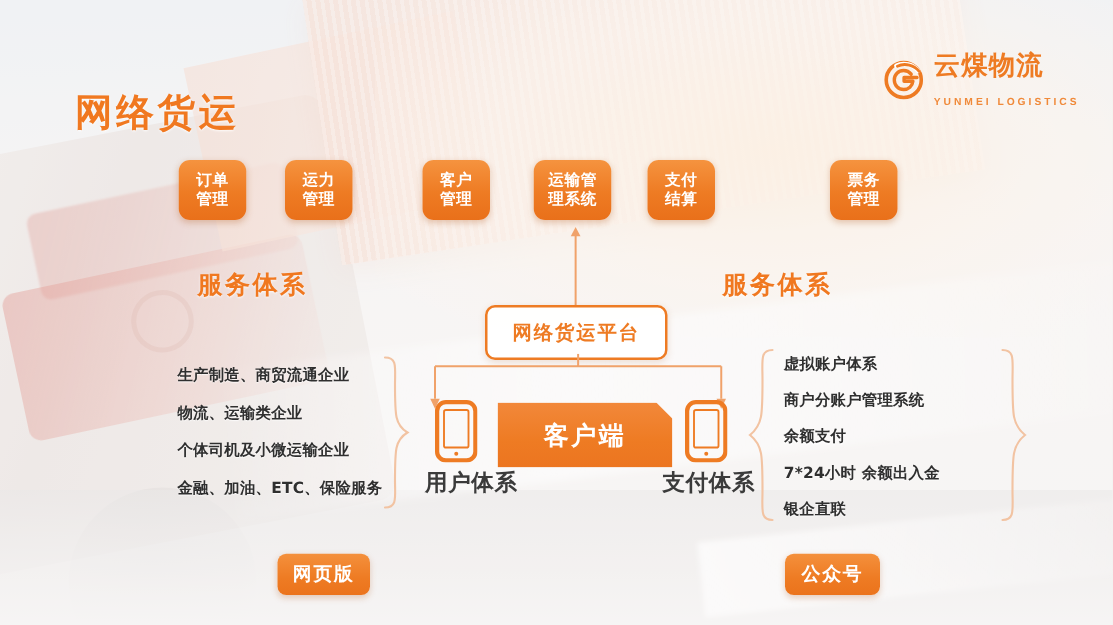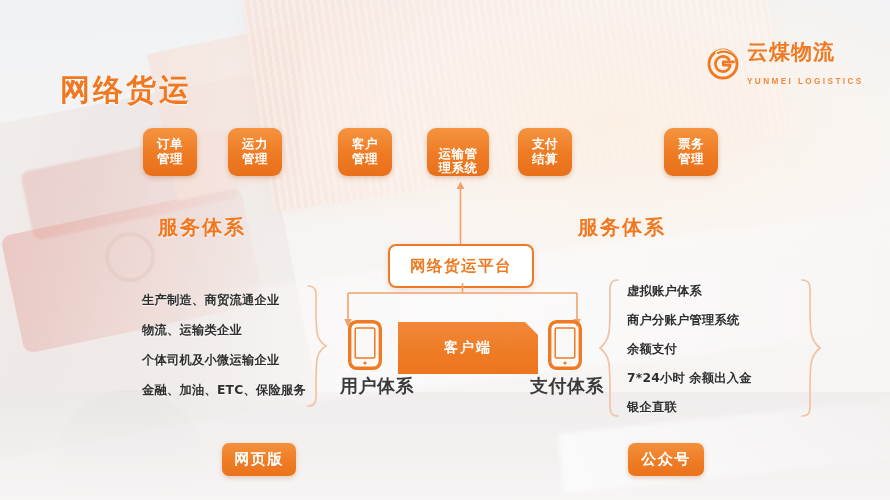--- a/index.html
+++ b/index.html
@@ -138,21 +138,21 @@
   
   .connector{position:absolute;left:330px;top:283px;width:265px;height:52px;}
 
   
   .client{
     position:absolute;left:398px;top:322px;width:140px;height:52px;
     background:linear-gradient(180deg,#f2883a 0%,#ee7b23 60%,#ec7520 100%);
     -webkit-clip-path:polygon(0 0,calc(100% - 13px) 0,100% 13px,100% 100%,0 100%);
     clip-path:polygon(0 0,calc(100% - 13px) 0,100% 13px,100% 100%,0 100%);
     display:flex;align-items:center;justify-content:center;
-    color:#fff;font-weight:bold;font-size:14px;letter-spacing:2px;
+    color:#fff;font-weight:bold;font-size:20px;letter-spacing:2px;
     font-family:"DejaVu Sans","Liberation Sans",sans-serif;
     box-shadow:0 2px 6px rgba(180,100,40,.22);
   }
 
   
   .tablet{position:absolute;width:34px;height:50px;}
   .tablet.user{left:348px;top:320px;}
   .tablet.pay{left:548px;top:320px;}
   .tablet-label{
     position:absolute;font-size:18px;font-weight:bold;color:#3b3b3b;letter-spacing:.5px;
@@ -243,21 +243,21 @@
         <span>运力</span>
         <span>管理</span>
       </div>
   </div>
   <div class="pill" style="left:338px;top:128px;width:54px;height:48px;">
     <div>
         <span>客户</span>
         <span>管理</span>
       </div>
   </div>
-  <div class="pill" style="left:427px;top:128px;width:62px;height:48px;align-items:flex-end;">
+  <div class="pill" style="left:427px;top:128px;width:62px;height:48px;">
     <div>
         <span>运输管</span>
         <span>理系统</span>
       </div>
   </div>
   <div class="pill" style="left:518px;top:128px;width:54px;height:48px;">
     <div>
         <span>支付</span>
         <span>结算</span>
       </div>

